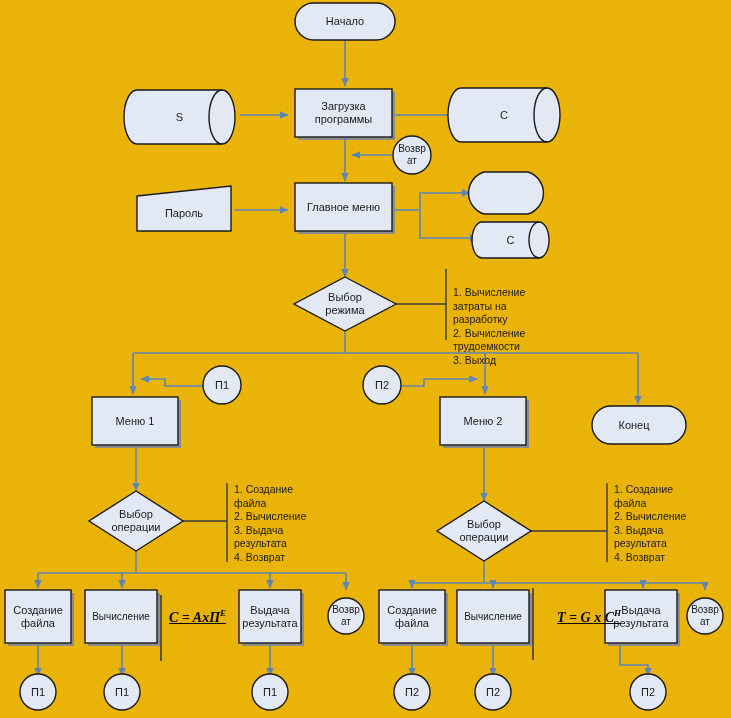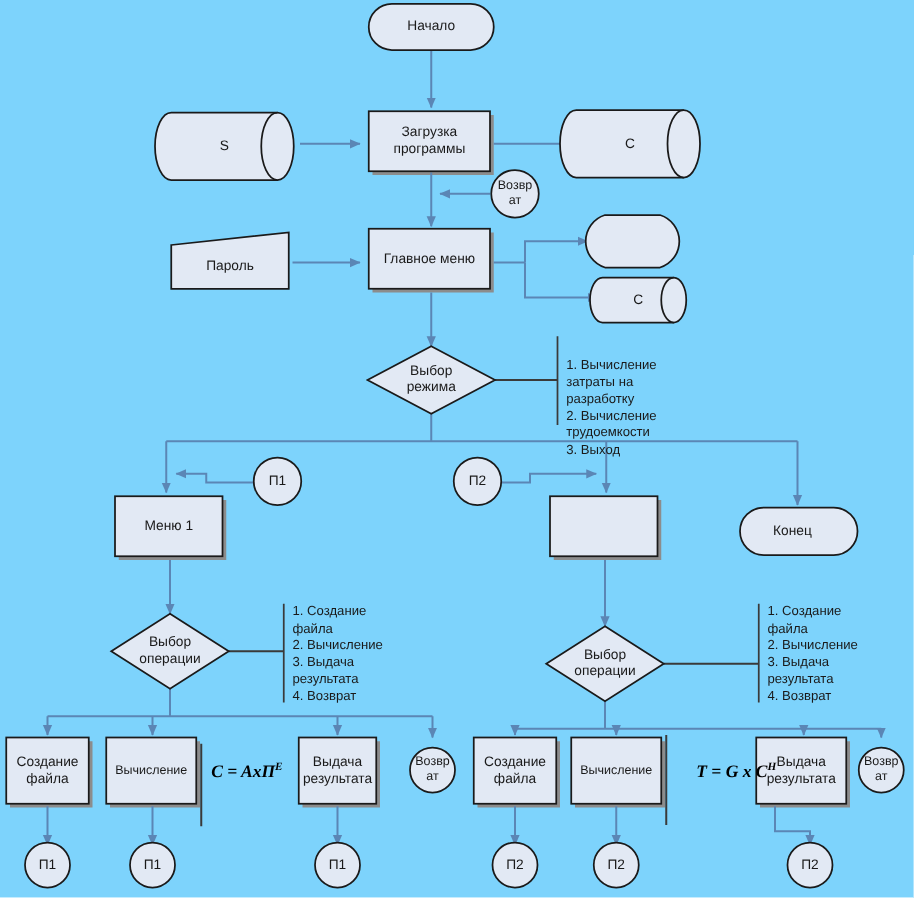--- a/index.html
+++ b/index.html
@@ -7,21 +7,21 @@
     padding: 0;
     background: #ffffff;
   }
   body {
     font-family: "Liberation Sans", sans-serif;
   }
   #canvas {
     position: relative;
     width: 731px;
     height: 718px;
-    background: #7dd3fc;
+    background: #eab308;
     overflow: hidden;
   }
   #svg-layer {
     position: absolute;
     left: 0;
     top: 0;
     width: 731px;
     height: 718px;
   }
   .node-label {
@@ -45,20 +45,21 @@
     text-align: left;
   }
   .formula {
     position: absolute;
     font-family: "Liberation Serif", serif;
     font-weight: bold;
     font-style: italic;
     font-size: 14px;
     color: #000000;
     white-space: nowrap;
+    text-decoration: underline;
   }
   .formula sup {
     font-size: 9px;
     font-style: italic;
   }
 </style>
 </head>
 <body>
 
 <div id="canvas">
@@ -240,20 +241,21 @@
 
   <div class="node-label" style="left:300px;top:287px;width:90px;height:34px;">Выбор
 режима</div>
 
   <div class="node-label" style="left:203px;top:366px;width:38px;height:38px;">П1</div>
 
   <div class="node-label" style="left:363px;top:366px;width:38px;height:38px;">П2</div>
 
   <div class="node-label" style="left:92px;top:397px;width:86px;height:48px;border-radius:13px;">Меню 1</div>
 
+  <div class="node-label" style="left:440px;top:397px;width:86px;height:48px;">Меню 2</div>
 
   <div class="node-label" style="left:592px;top:406px;width:84px;height:38px;">Конец</div>
 
   <div class="node-label" style="left:96px;top:504px;width:80px;height:34px;">Выбор
 операции</div>
 
   <div class="node-label" style="left:444px;top:514px;width:80px;height:34px;">Выбор
 операции</div>
 
   <div class="node-label" style="left:5px;top:590px;width:66px;height:53px;">Создание

